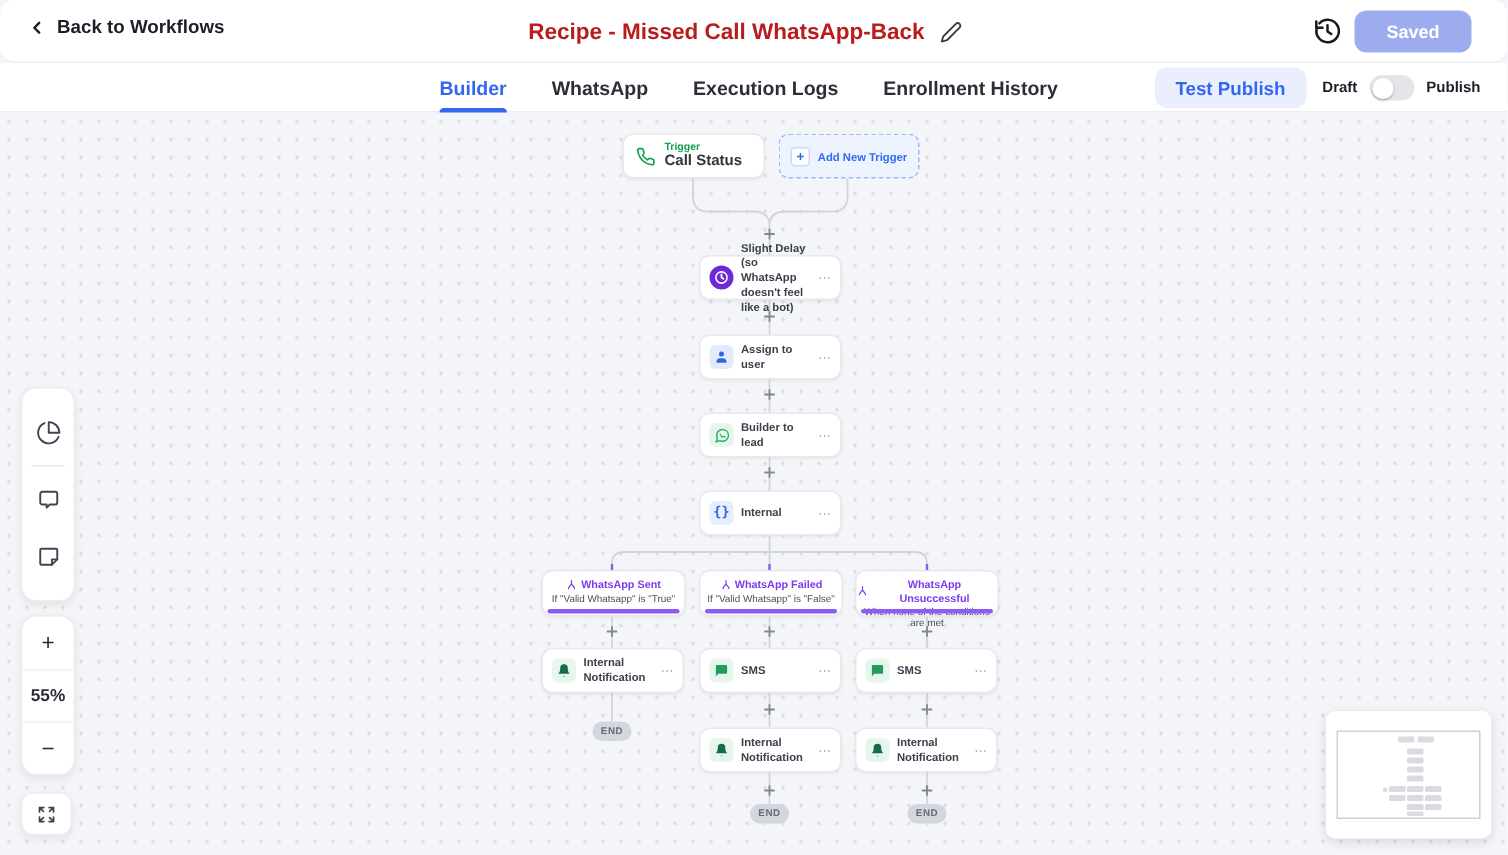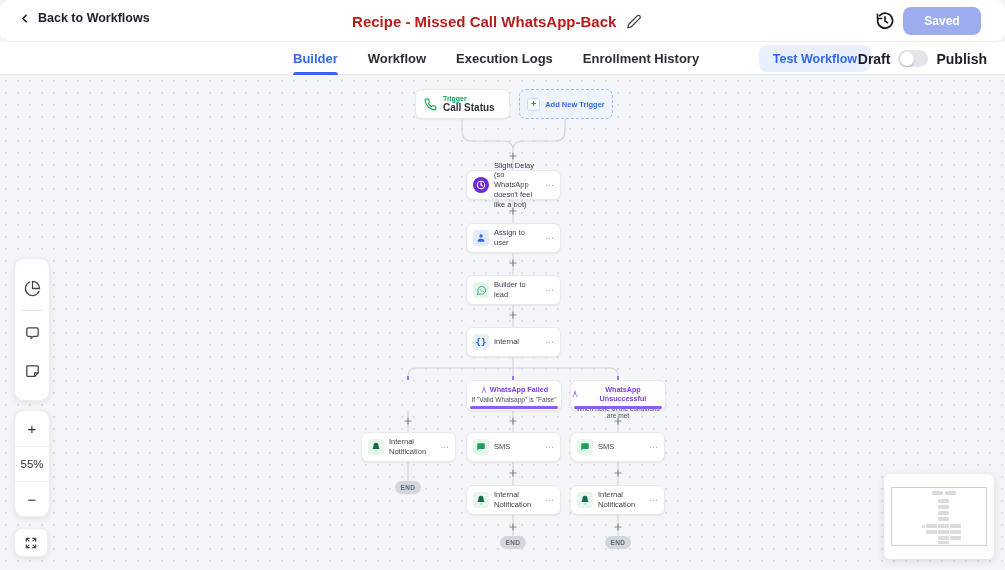--- a/index.html
+++ b/index.html
@@ -25,38 +25,38 @@
   .tabs { position:absolute; left:293px; top:0; height:33px; display:flex; gap:30px; }
   .tab { position:relative; display:flex; align-items:center; font-size:13px; font-weight:600;
          color:#2b2e36; cursor:pointer; }
   .tab.active { color:#3566ef; }
   .tab.active::after { content:""; position:absolute; left:0; right:0; bottom:0; height:3px;
                        background:#3566ef; border-radius:3px 3px 0 0; }
   .testbtn { position:absolute; right:134px; top:3px; height:27px; padding:0 14px; background:#e9effd;
              color:#3566ef; font-size:12.5px; font-weight:600; border:none; border-radius:8px;
              display:flex; align-items:center; cursor:pointer; }
   .pubwrap { position:absolute; right:18px; top:0; height:33px; display:flex; align-items:center; gap:8px; }
-  .pubwrap .lbl { font-size:14px; font-weight:700; color:#1c1f27; }
+  .pubwrap .lbl { font-size:10px; font-weight:700; color:#1c1f27; }
   .toggle { width:30px; height:17px; background:#e3e5ea; border-radius:9px; position:relative; cursor:pointer; }
   .toggle .knob { position:absolute; left:2px; top:1.5px; width:14px; height:14px; background:#fff;
                   border-radius:50%; box-shadow:0 1px 2px rgba(0,0,0,.25); }
 
   
   .canvas { position:absolute; top:75px; left:0; width:1005px; height:495px;
             background-color:#f4f5f8;
             background-image:radial-gradient(#dcdee4 1px, transparent 1.3px);
             background-size:12px 12px; overflow:hidden; }
   .edges { position:absolute; left:0; top:0; pointer-events:none; }
 
   .card { position:absolute; background:#fff; border:1px solid #e8e9ee; border-radius:7px;
           box-shadow:0 1px 2px rgba(16,24,40,.06); cursor:pointer; }
   .node { display:flex; align-items:center; gap:5px; padding:0 6px; width:95px; height:30px; }
   .nicon { width:16px; height:16px; border-radius:4px; display:flex; align-items:center;
            justify-content:center; flex:none; }
-  .nlabel { font-size:7.5px; font-weight:400; color:#3a3f4b; line-height:1.3; flex:1; }
+  .nlabel { font-size:7.5px; font-weight:700; color:#3a3f4b; line-height:1.3; flex:1; }
   .nlabel span { display:block; }
   .more { color:#9aa0ab; font-size:8.5px; flex:none; cursor:pointer; }
 
   .trigger-card { left:415px; top:14px; width:95px; height:30px; display:flex; align-items:center;
                   gap:6px; padding:0 8px; }
   .trig-text .k { font-size:7px; font-weight:700; color:#12a150; display:block; }
   .trig-text .n { font-size:10px; font-weight:600; color:#30333c; display:block; }
   .addtrigger { position:absolute; left:519px; top:14px; width:94px; height:30px; background:#eef4fe;
                 border:1.3px dashed #9cbbf6; border-radius:7px; display:flex; align-items:center;
                 justify-content:center; gap:5px; cursor:pointer; }
@@ -88,21 +88,21 @@
                border:1px solid #ececf1; border-radius:10px; box-shadow:0 2px 6px rgba(16,24,40,.08);
                display:flex; flex-direction:column; align-items:center; padding:10px 0; gap:0; z-index:4; }
   .toolbtn { width:36px; height:38px; display:flex; align-items:center; justify-content:center; cursor:pointer; }
   .tooldiv { width:22px; height:1px; background:#e7e8ec; margin:3px 0; }
   .zoompanel { position:absolute; left:14px; top:410px; width:36px; background:#fff;
                border:1px solid #ececf1; border-radius:10px; box-shadow:0 2px 6px rgba(16,24,40,.08);
                display:flex; flex-direction:column; align-items:stretch; z-index:4; }
   .zoomcell { height:35px; display:flex; align-items:center; justify-content:center; font-size:15px;
               color:#2b2e36; cursor:pointer; }
   .zoomcell + .zoomcell { border-top:1px solid #eef0f3; }
-  .zoomlevel { font-size:11.5px; font-weight:400; cursor:default; }
+  .zoomlevel { font-size:11.5px; font-weight:700; cursor:default; }
   .expandbtn { position:absolute; left:14px; top:528px; width:34px; height:29px; background:#fff;
                border:1px solid #ececf1; border-radius:8px; box-shadow:0 2px 6px rgba(16,24,40,.08);
                display:flex; align-items:center; justify-content:center; cursor:pointer; z-index:4; }
 
   .aibtn { position:absolute; left:55px; top:527px; height:31px; padding:0 16px 0 12px;
            background:linear-gradient(90deg,#7f2df0,#d12e92); border:none; border-radius:16px;
            display:flex; align-items:center; gap:7px; color:#fff; font-size:12.5px; font-weight:700;
            cursor:pointer; box-shadow:0 3px 8px rgba(127,45,240,.35); z-index:4; }
 
   
@@ -136,25 +136,25 @@
         <path d="M3.5 9a9 9 0 1 0 2-3.5"></path>
         <polyline points="12 7 12 12 15 14"></polyline>
       </svg>
     </div>
     <button class="savedbtn">Saved</button>
   </div>
 
   <div class="tabbar">
     <div class="tabs">
       <div class="tab active">Builder</div>
-      <div class="tab">Workflow</div>
+      <div class="tab">WhatsApp</div>
       <div class="tab">Execution Logs</div>
       <div class="tab">Enrollment History</div>
     </div>
-    <button class="testbtn">Test Workflow</button>
+    <button class="testbtn">Test Publish</button>
     <div class="pubwrap">
       <span class="lbl">Draft</span>
       <div class="toggle">
           <div class="knob"></div>
         </div>
       <span class="lbl">Publish</span>
     </div>
   </div>
 
   <div class="canvas">
@@ -251,20 +251,29 @@
     </div>
 
     <div class="card node" style="left:466px; top:252px;">
       <span class="nicon ic-lblue-bg">
         <span class="cond-glyph">{}</span>
       </span>
       <span class="nlabel">Internal</span>
       <span class="more">⋯</span>
     </div>
 
+    <div class="card branch" style="left:361px; top:305px;">
+      <span class="t">
+        <svg width="8" height="8" viewBox="0 0 16 16" fill="none" stroke="#7c3aed" stroke-width="1.6" stroke-linecap="round">
+          <path d="M8 2v4 M8 6c0 3-4 3-4 7 M8 6c0 3 4 3 4 7"></path>
+          </svg>
+        <span>WhatsApp Sent</span>
+      </span>
+      <div class="s">If "Valid Whatsapp" is "True"</div>
+    </div>
     <div class="card branch" style="left:466px; top:305px;">
       <span class="t">
         <svg width="8" height="8" viewBox="0 0 16 16" fill="none" stroke="#7c3aed" stroke-width="1.6" stroke-linecap="round">
           <path d="M8 2v4 M8 6c0 3-4 3-4 7 M8 6c0 3 4 3 4 7"></path>
           </svg>
         <span>WhatsApp Failed</span>
       </span>
       <div class="s">If "Valid Whatsapp" is "False"</div>
     </div>
     <div class="card branch" style="left:570px; top:305px;">

